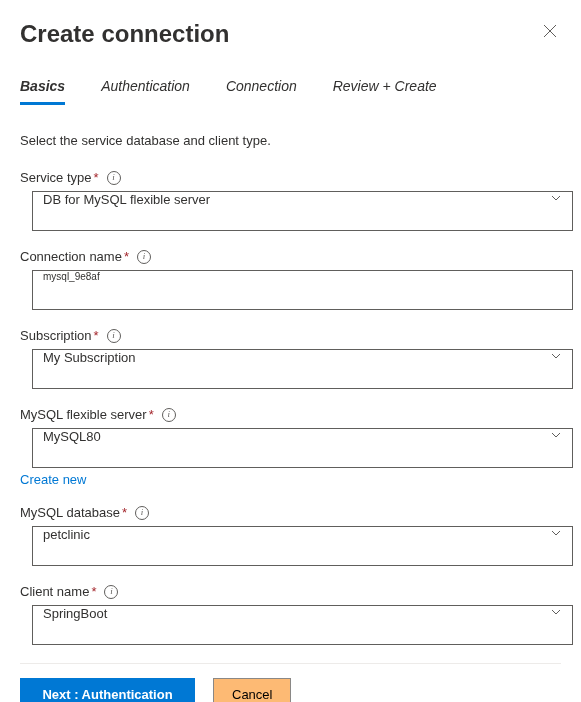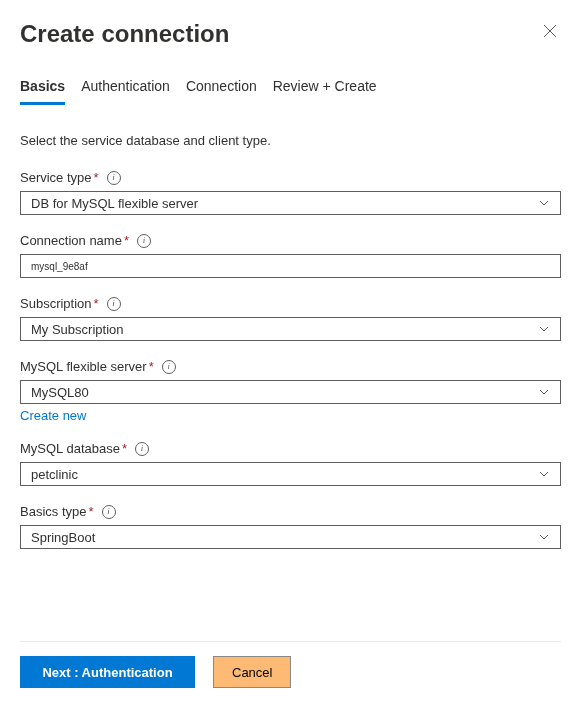--- a/index.html
+++ b/index.html
@@ -27,23 +27,24 @@
     }
     .close-btn {
       font-size: 16px;
       color: #605e5c;
       cursor: pointer;
       padding: 4px;
       line-height: 1;
     }
     .tabs {
       display: flex;
-      gap: 16px;
+      gap: 36px;
       border-bottom: none;
       margin-bottom: 28px;
+      font-style: italic;
     }
     .tab {
       font-size: 14px;
       color: #323130;
       padding-bottom: 8px;
       cursor: pointer;
       border-bottom: 3px solid transparent;
     }
     .tab.active {
       font-weight: 600;
@@ -82,28 +83,29 @@
       justify-content: center;
       font-size: 9px;
       color: #605e5c;
       margin-left: 8px;
       font-style: italic;
       font-family: Georgia, serif;
       line-height: 1;
     }
     .select-wrap, .text-input {
       width: 100%;
-      height: 24px;
+      height: 40px;
       border: 1px solid #605e5c;
       background: #fff;
       display: flex;
-      align-items: center;
+      align-items: flex-start;
       padding: 0 10px;
       font-size: 13px;
       position: relative;
+      margin-left: 12px;
     }
     .select-wrap {
       justify-content: space-between;
       cursor: pointer;
     }
     .select-value {
       color: #323130;
     }
     .chevron {
       width: 12px;
@@ -239,21 +241,21 @@
     <div class="select-wrap">
       <span class="select-value">petclinic</span>
       <span class="chevron"><svg viewBox="0 0 12 12">
             <path d="M2 4 L6 8 L10 4" stroke="#605e5c" stroke-width="1" fill="none"></path>
           </svg></span>
     </div>
   </div>
 
   <div class="field">
     <div class="field-label-row">
-      <span class="field-label">Basics type</span>
+      <span class="field-label">Client name</span>
       <span class="required">*</span>
       <span class="info-icon">i</span>
     </div>
     <div class="select-wrap">
       <span class="select-value">SpringBoot</span>
       <span class="chevron"><svg viewBox="0 0 12 12">
             <path d="M2 4 L6 8 L10 4" stroke="#605e5c" stroke-width="1" fill="none"></path>
           </svg></span>
     </div>
   </div>

